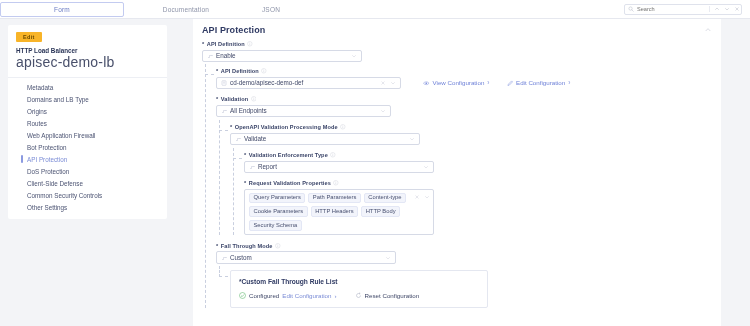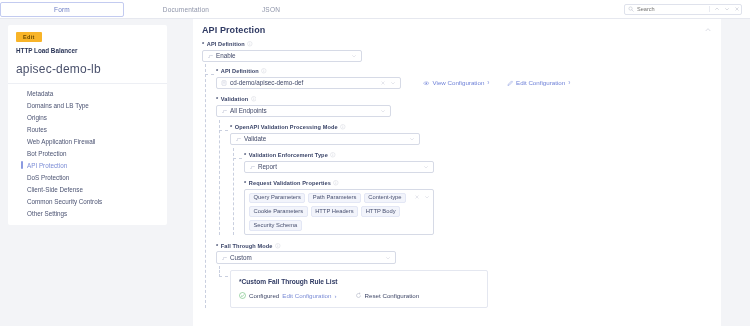--- a/index.html
+++ b/index.html
@@ -54,21 +54,21 @@
   .lcard {
     position: absolute; top: 6px; left: 8px; width: 159px;
     background: #fff; border-radius: 2px;
   }
   .edit-badge {
     display: inline-block; background: #f8b428; color: #6a4a00;
     font-size: 5.5px; font-weight: bold; letter-spacing: .3px;
     padding: 2px 7px; border-radius: 1px; margin: 7px 0 0 8px;
   }
   .lb-type { font-size: 6.3px; font-weight: bold; color: #2b3658; margin: 5px 0 0 8px; }
-  .lb-name { font-size: 12px; color: #49506b; margin: 8px 0 7px 8px; letter-spacing: .2px; }
+  .lb-name { font-size: 14px; color: #49506b; margin: 0 0 7px 8px; letter-spacing: .2px; }
   .lcard-sep { height: 1px; background: #edeff4; margin: 0; }
   .navlist { padding: 3px 0 6px 0; }
   .navitem {
     position: relative; height: 12px; display: flex; align-items: center;
     padding-left: 19px; font-size: 6.3px; color: #4b5372;
   }
   .navitem.active { color: #7b8cd6; }
   .navitem.active::before {
     content: ""; position: absolute; left: 13px; top: 2px;
     width: 1.5px; height: 8px; background: #8b9ae0; border-radius: 1px;

